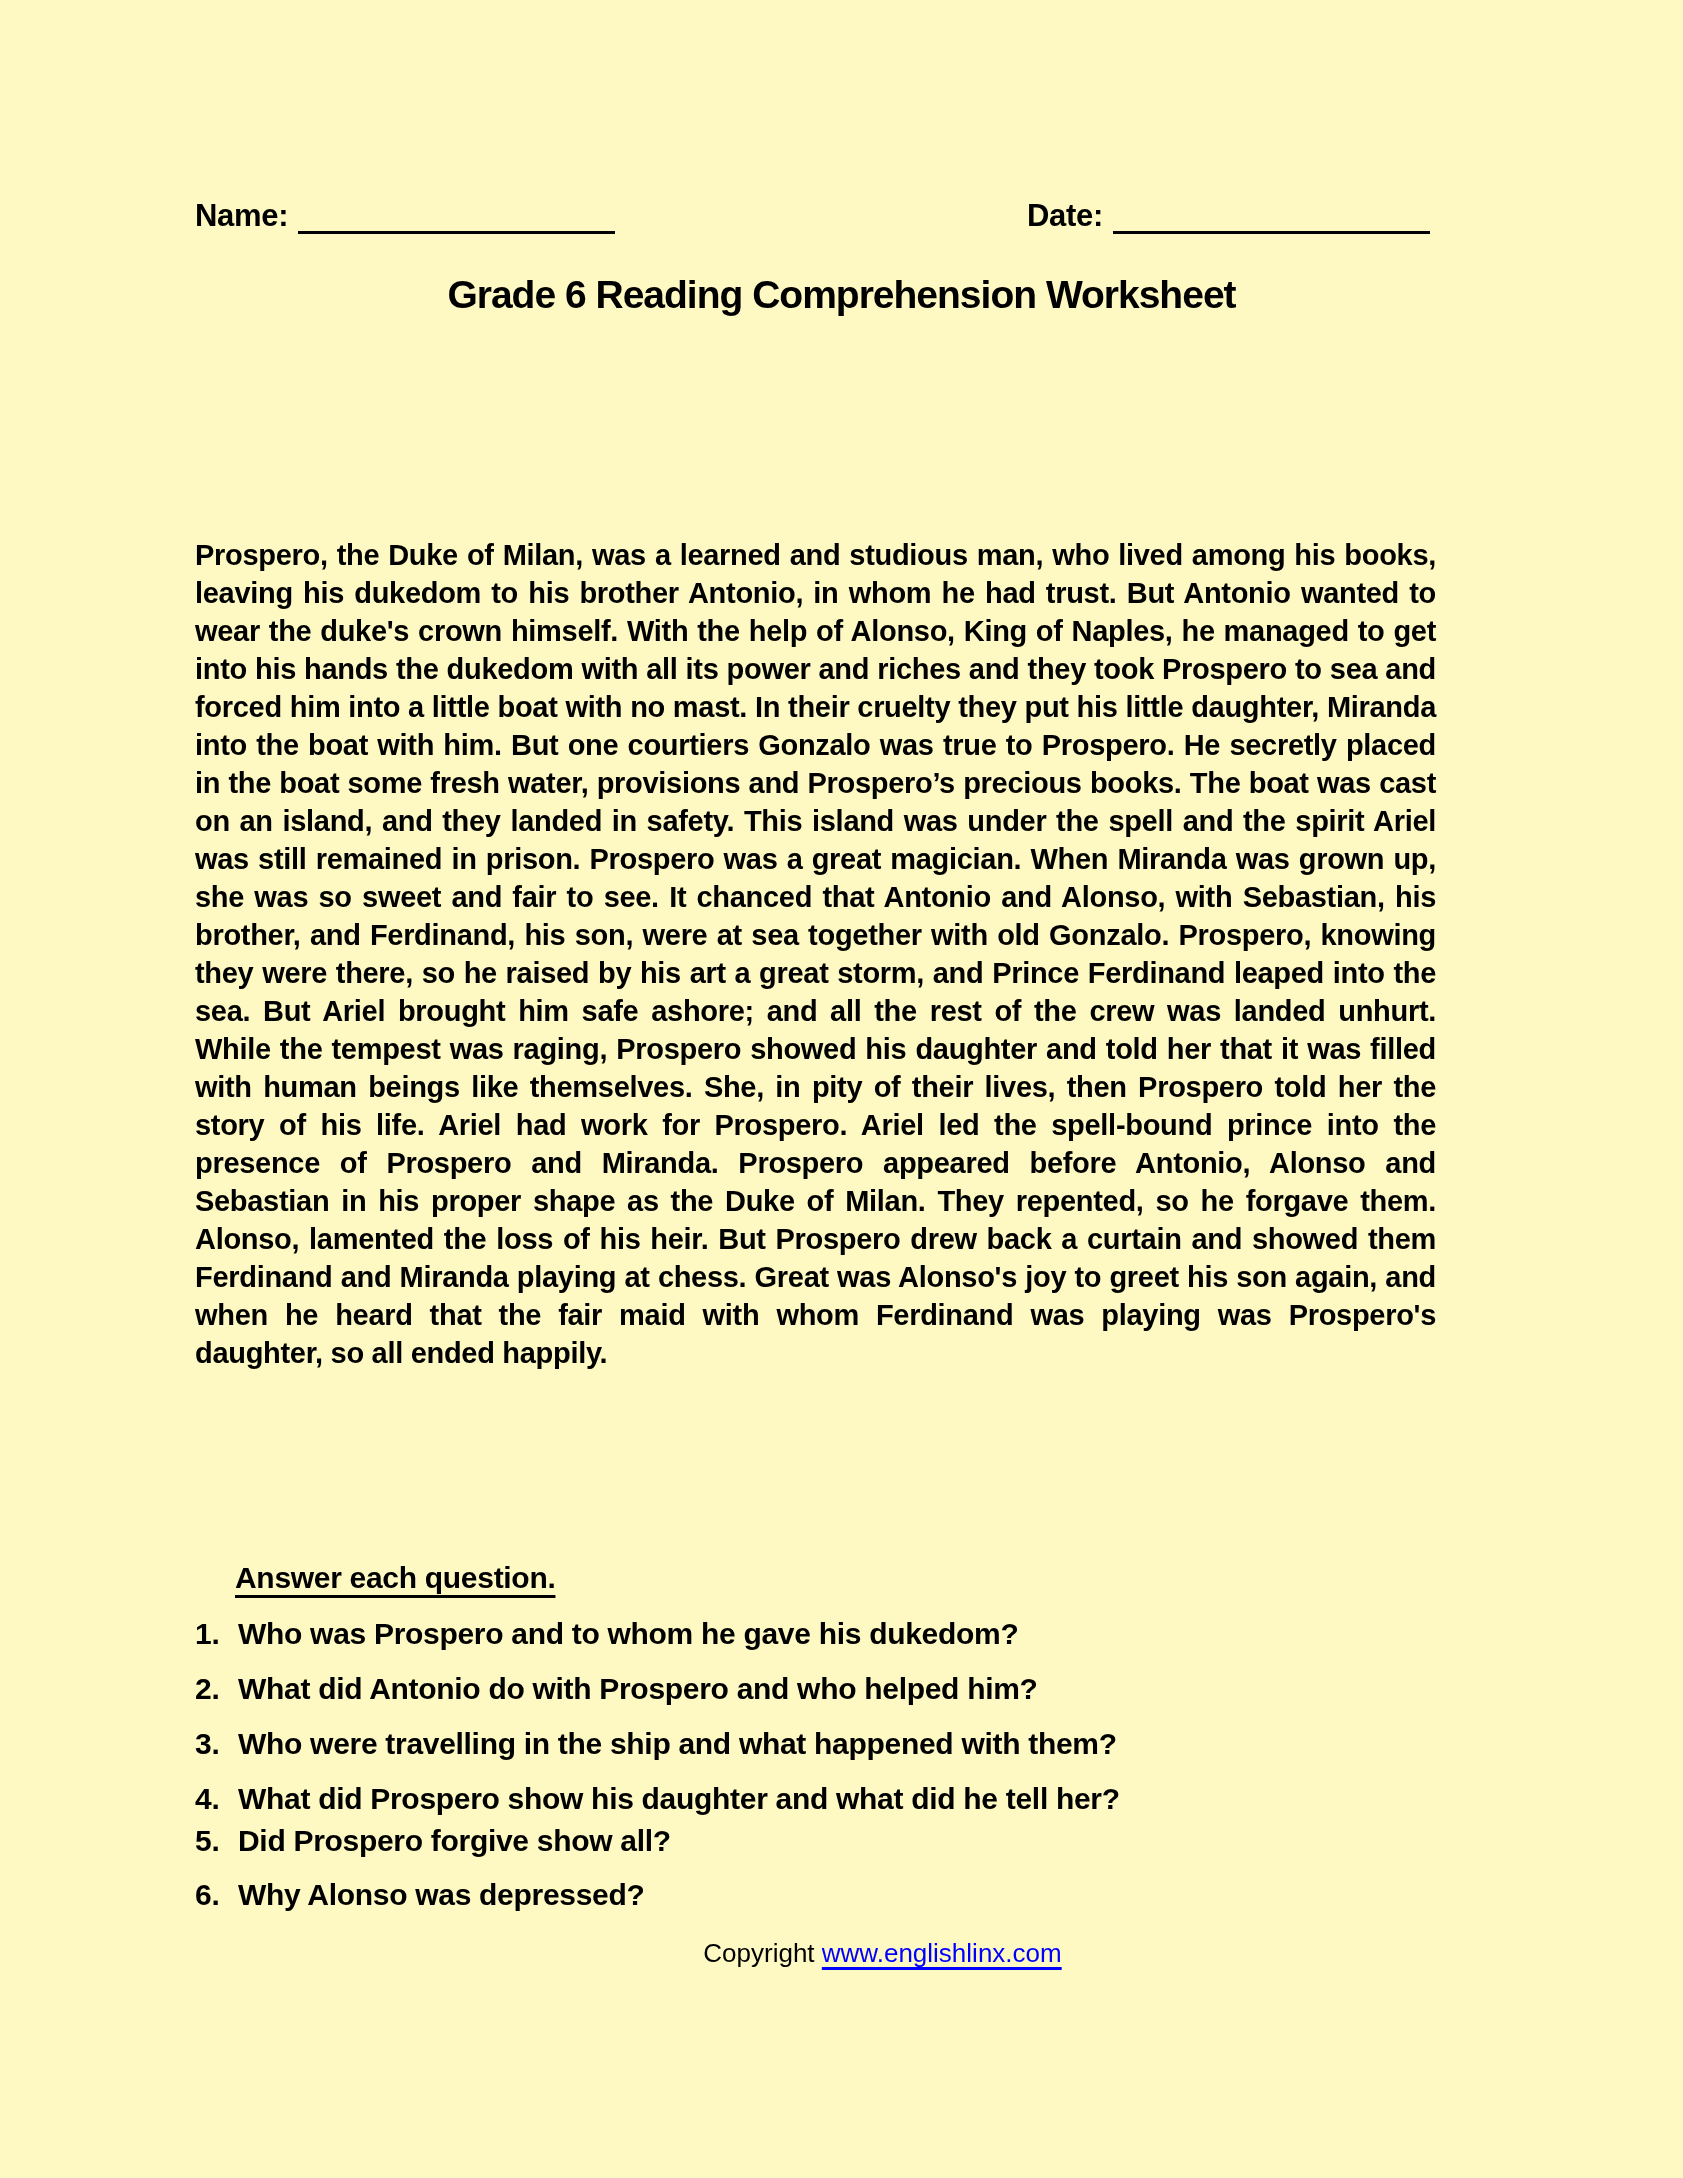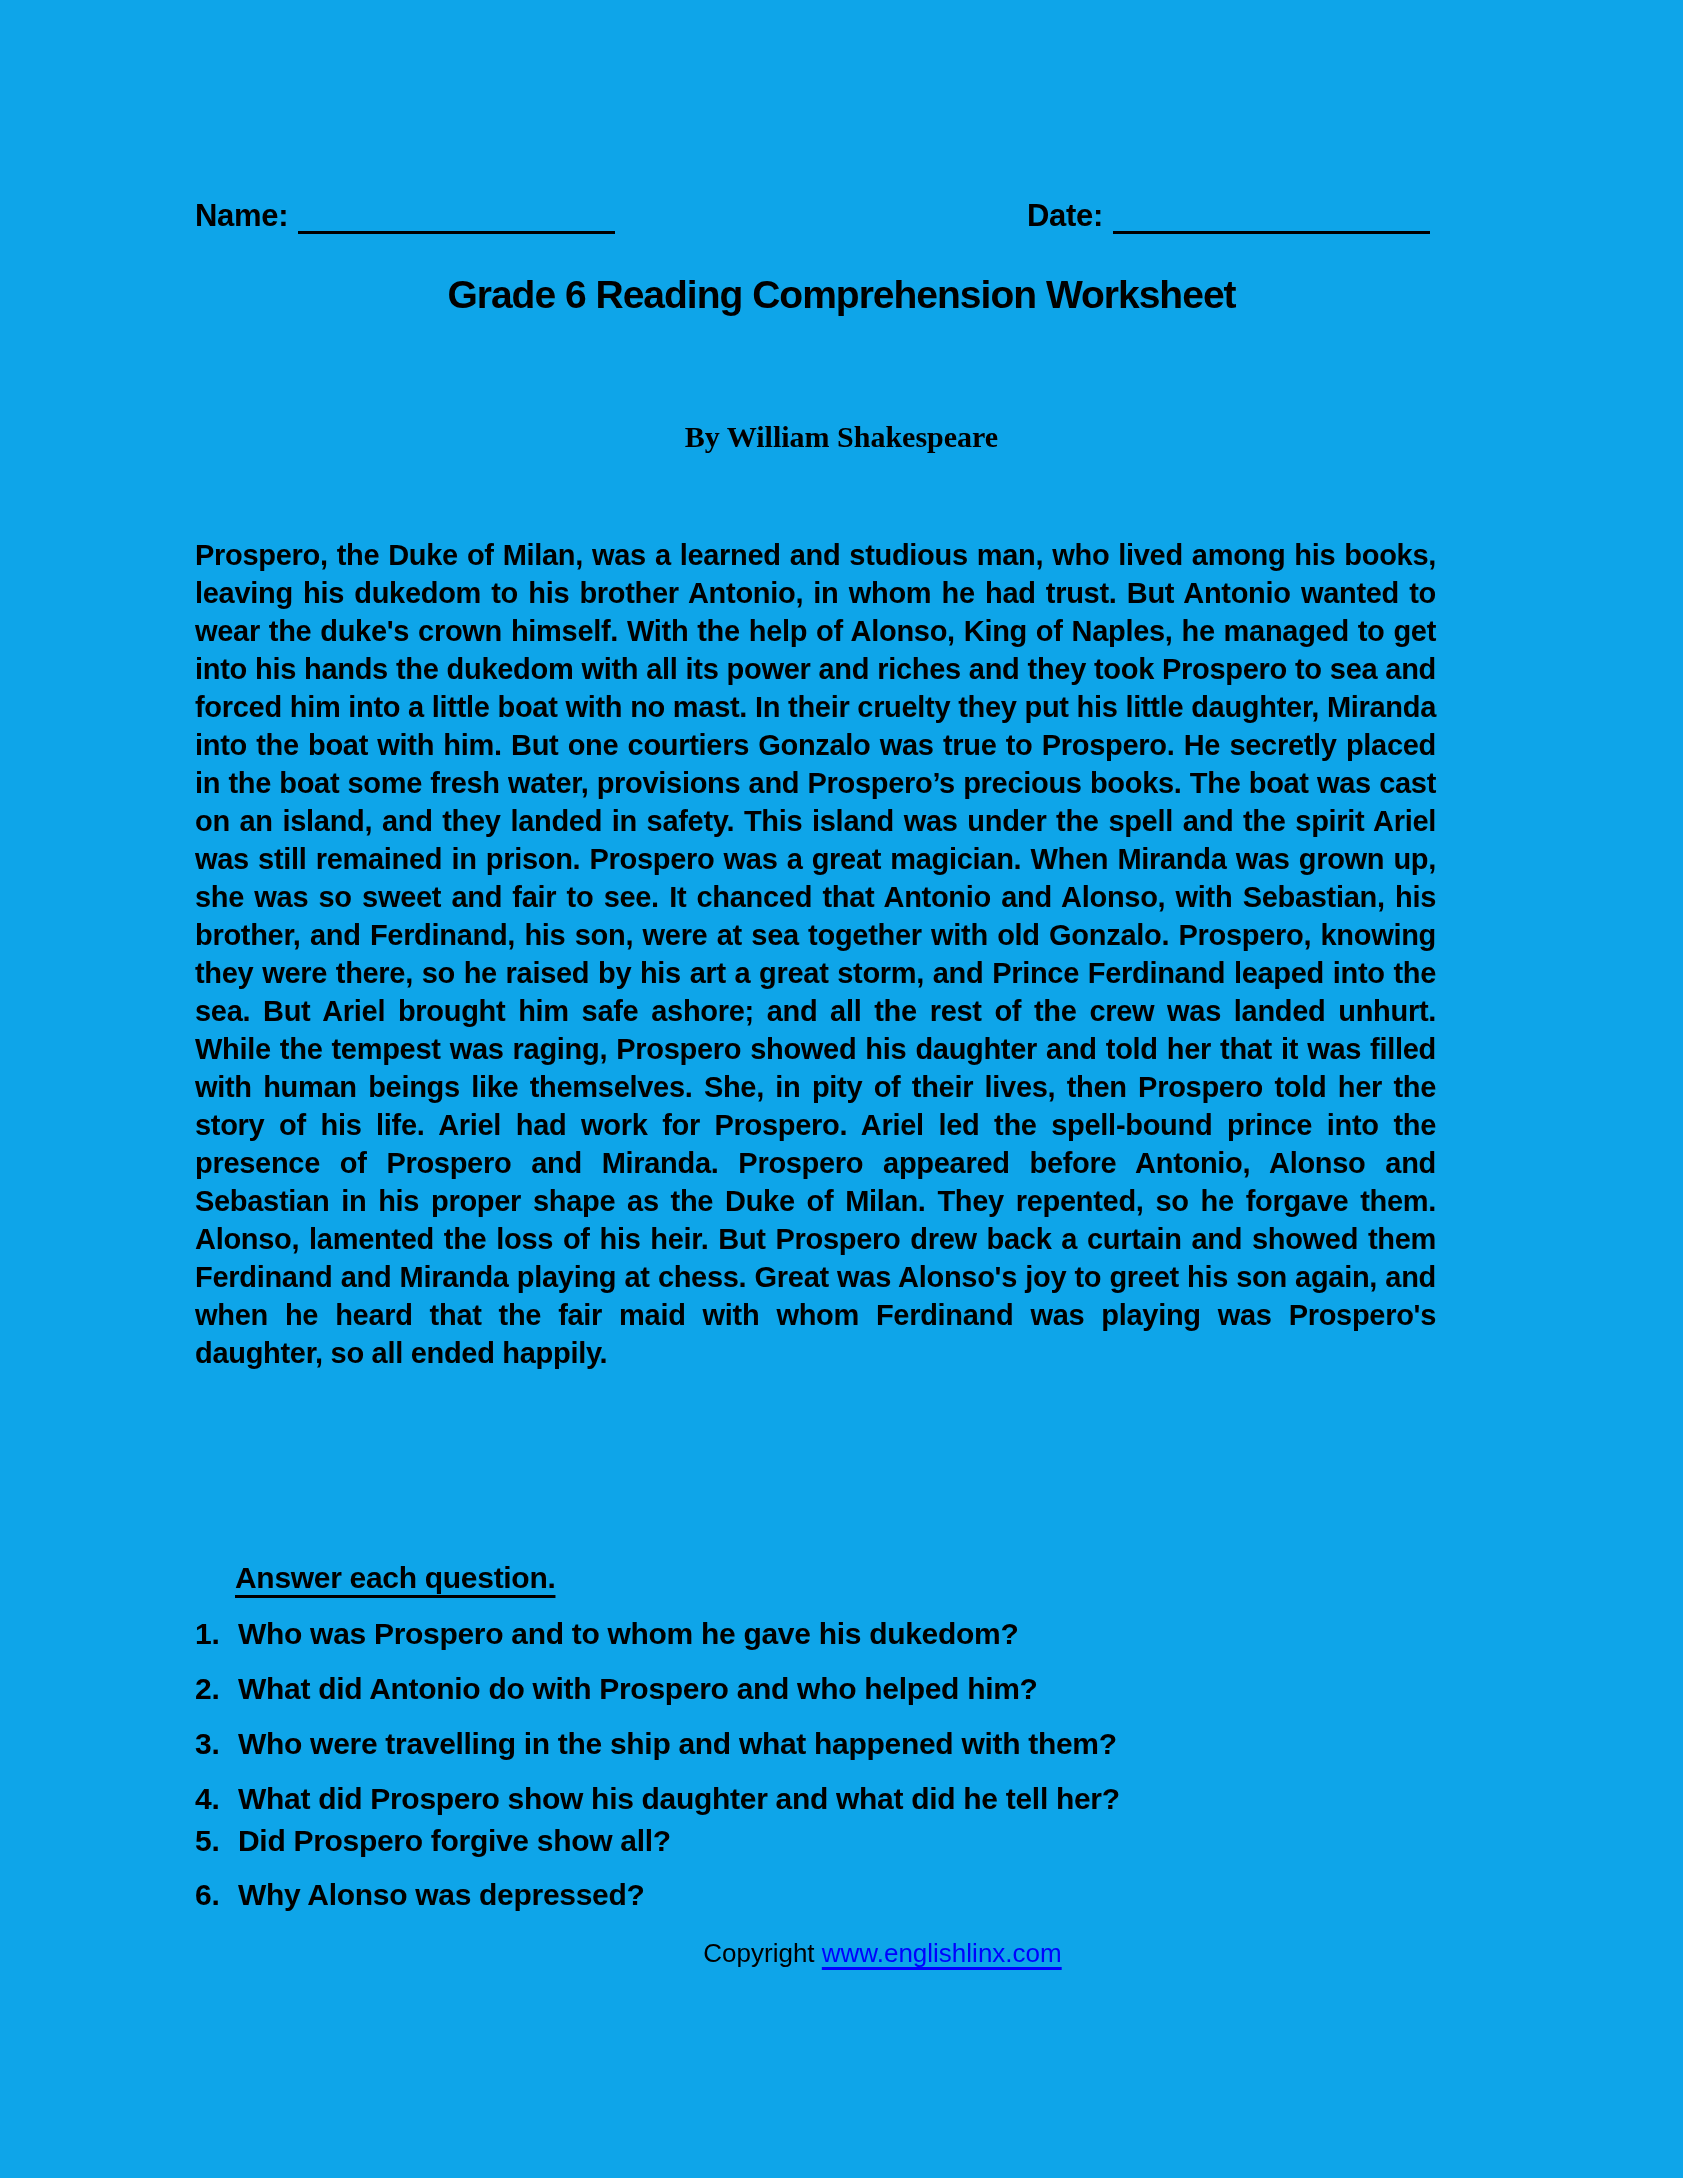--- a/index.html
+++ b/index.html
@@ -1,19 +1,19 @@
 <!DOCTYPE html>
 <html><head>
 <meta charset="utf-8">
 <style>
   html,body{margin:0;padding:0;background:#ffffff;}
   .page{
     position:relative;
     width:1683px;height:2178px;
-    background:#0ea5e9;
+    background:#fef9c3;
     color:#000000;
     font-family:"Liberation Sans", sans-serif;
     overflow:hidden;
   }
   .abs{position:absolute;}
   
   .field-row{top:198px;font-size:31px;font-weight:bold;letter-spacing:-0.3px;}
   .name-row{left:195px;}
   .date-row{left:1027px;}
   .blank-line{
@@ -93,21 +93,20 @@
 
   <div class="abs field-row name-row">
     <span>Name:</span><span class="blank-line"></span>
   </div>
   <div class="abs field-row date-row">
     <span>Date:</span><span class="blank-line"></span>
   </div>
 
   <div class="abs ws-title">Grade 6 Reading Comprehension Worksheet</div>
 
-  <div class="abs story-author">By William Shakespeare</div>
 
 
   <div class="abs story-text">Prospero, the Duke of Milan, was a learned and studious man, who lived among his books, leaving his dukedom to his brother Antonio, in whom he had trust. But Antonio wanted to wear the duke's crown himself. With the help of Alonso, King of Naples, he managed to get into his hands the dukedom with all its power and riches and they took Prospero to sea and forced him into a little boat with no mast. In their cruelty they put his little daughter, Miranda into the boat with him. But one courtiers Gonzalo was true to Prospero. He secretly placed in the boat some fresh water, provisions and Prospero’s precious books. The boat was cast on an island, and they landed in safety. This island was under the spell and the spirit Ariel was still remained in prison. Prospero was a great magician. When Miranda was grown up, she was so sweet and fair to see. It chanced that Antonio and Alonso, with Sebastian, his brother, and Ferdinand, his son, were at sea together with old Gonzalo. Prospero, knowing they were there, so he raised by his art a great storm, and Prince Ferdinand leaped into the sea. But Ariel brought him safe ashore; and all the rest of the crew was landed unhurt. While the tempest was raging, Prospero showed his daughter and told her that it was filled with human beings like themselves. She, in pity of their lives, then Prospero told her the story of his life. Ariel had work for Prospero. Ariel led the spell-bound prince into the presence of Prospero and Miranda. Prospero appeared before Antonio, Alonso and Sebastian in his proper shape as the Duke of Milan. They repented, so he forgave them. Alonso, lamented the loss of his heir. But Prospero drew back a curtain and showed them Ferdinand and Miranda playing at chess. Great was Alonso's joy to greet his son again, and when he heard that the fair maid with whom Ferdinand was playing was Prospero's daughter, so all ended happily.</div>
 
   <div class="abs answer-heading">Answer each question.</div>
 
   <div class="abs question q1">
     <span class="q-num">1.</span><span>Who was Prospero and to whom he gave his dukedom?</span>
   </div>
   <div class="abs question q2">

